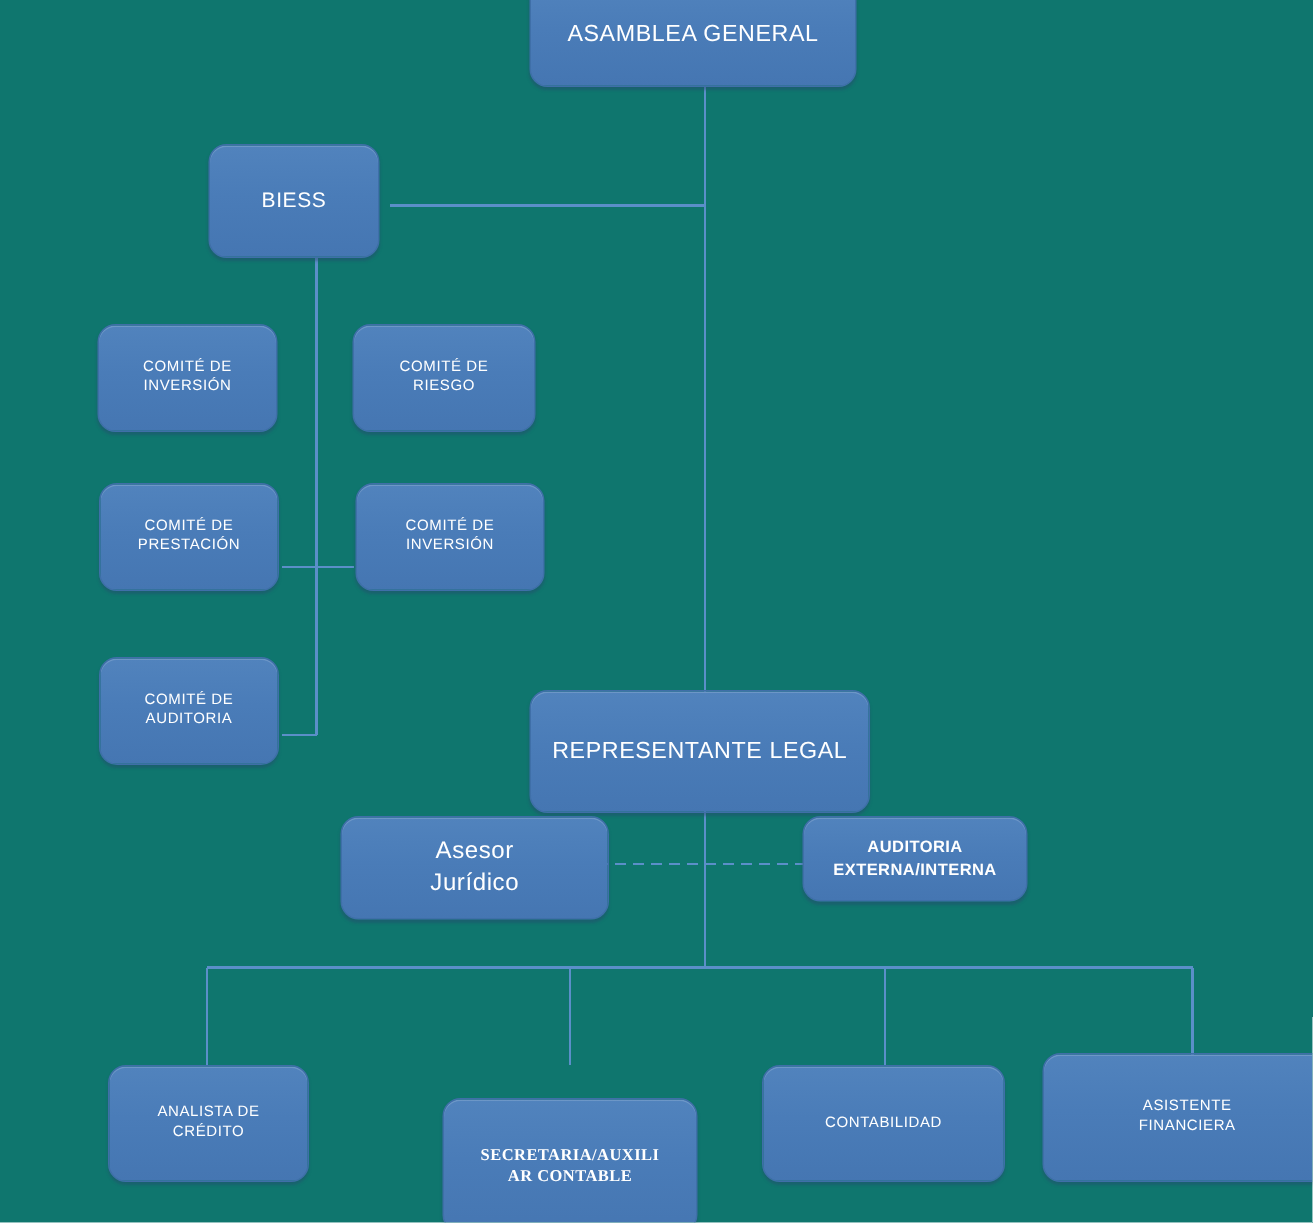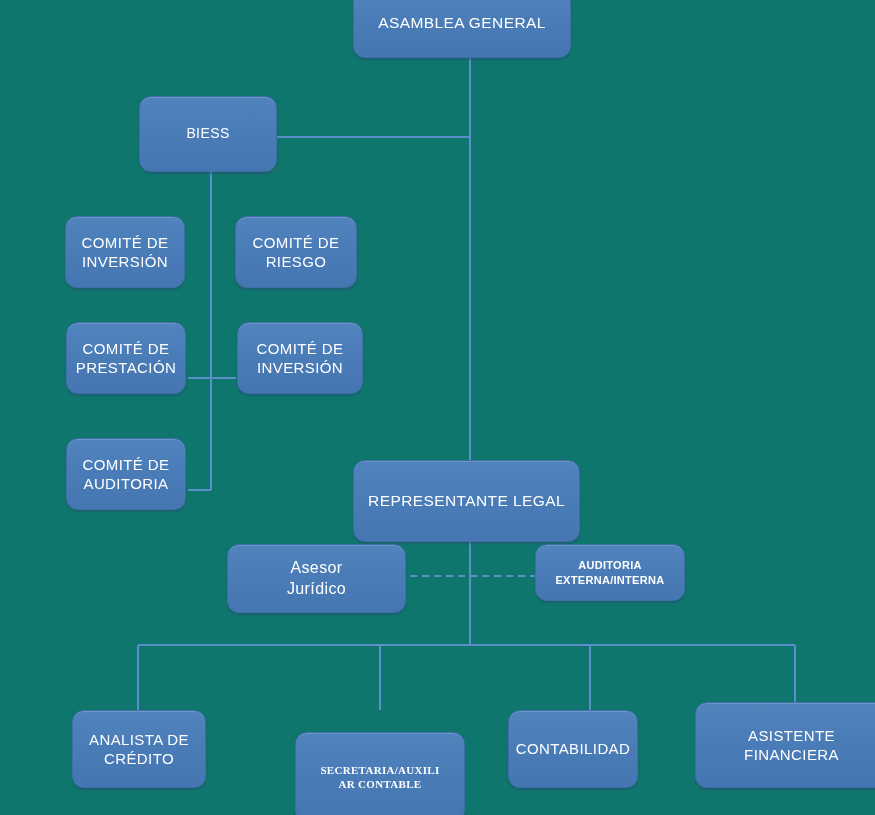--- a/index.html
+++ b/index.html
@@ -48,21 +48,21 @@
   .node .label {
     display: block;
     width: 100%;
     white-space: pre-line;
   }
   .t-cap { text-transform: none; }
 
   
   .f-lg   { font-size: 15.5px; }
   .f-md   { font-size: 14px; }
-  .f-sm   { font-size: 15px; }
+  .f-sm   { font-size: 10px; }
   .f-xs   { font-size: 11px; font-weight: bold; letter-spacing: 0.3px; }
   .f-mix  { font-size: 16px; }
 </style>
 </head>
 <body>
 
 <div id="chart-canvas">
 
   <svg id="connector-layer" viewBox="0 0 875 815" width="875" height="815">
     <g stroke="#5b8fc9" stroke-width="1.6" fill="none" shape-rendering="crispEdges">
@@ -88,21 +88,21 @@
       <line x1="795" y1="645" x2="795" y2="710"></line>
 
       <line x1="386" y1="576" x2="535" y2="576" stroke-dasharray="7 5"></line>
     </g>
   </svg>
 
   <div class="node f-lg" style="left:353px; top:-12px; width:218px; height:70px;">
     <span class="label">ASAMBLEA  GENERAL</span>
   </div>
 
-  <div class="node f-md" style="left:139px; top:96px; width:138px; height:76px;">
+  <div class="node f-md" style="left:139px; top:96px; width:114px; height:76px;">
     <span class="label">BIESS</span>
   </div>
 
   <div class="node f-sm" style="left:65px; top:216px; width:120px; height:72px;">
     <span class="label">COMITÉ DE
 INVERSIÓN</span>
   </div>
 
   <div class="node f-sm" style="left:235px; top:216px; width:122px; height:72px;">
     <span class="label">COMITÉ DE
@@ -141,21 +141,21 @@
   <div class="node f-sm" style="left:72px; top:710px; width:134px; height:78px;">
     <span class="label">ANALISTA  DE
 CRÉDITO</span>
   </div>
 
   <div class="node f-xs" style="left:295px; top:732px; width:170px; height:90px;font-family:Liberation Serif, serif;">
     <span class="label">SECRETARIA/AUXILI
 AR CONTABLE</span>
   </div>
 
-  <div class="node f-sm" style="left:508px; top:710px; width:130px; height:78px;">
+  <div class="node f-sm" style="left:508px; top:710px; width:162px; height:78px;">
     <span class="label">CONTABILIDAD</span>
   </div>
 
   <div class="node f-sm" style="left:695px; top:702px; width:193px; height:86px;">
     <span class="label">ASISTENTE
 FINANCIERA</span>
   </div>
 
 </div>
 

